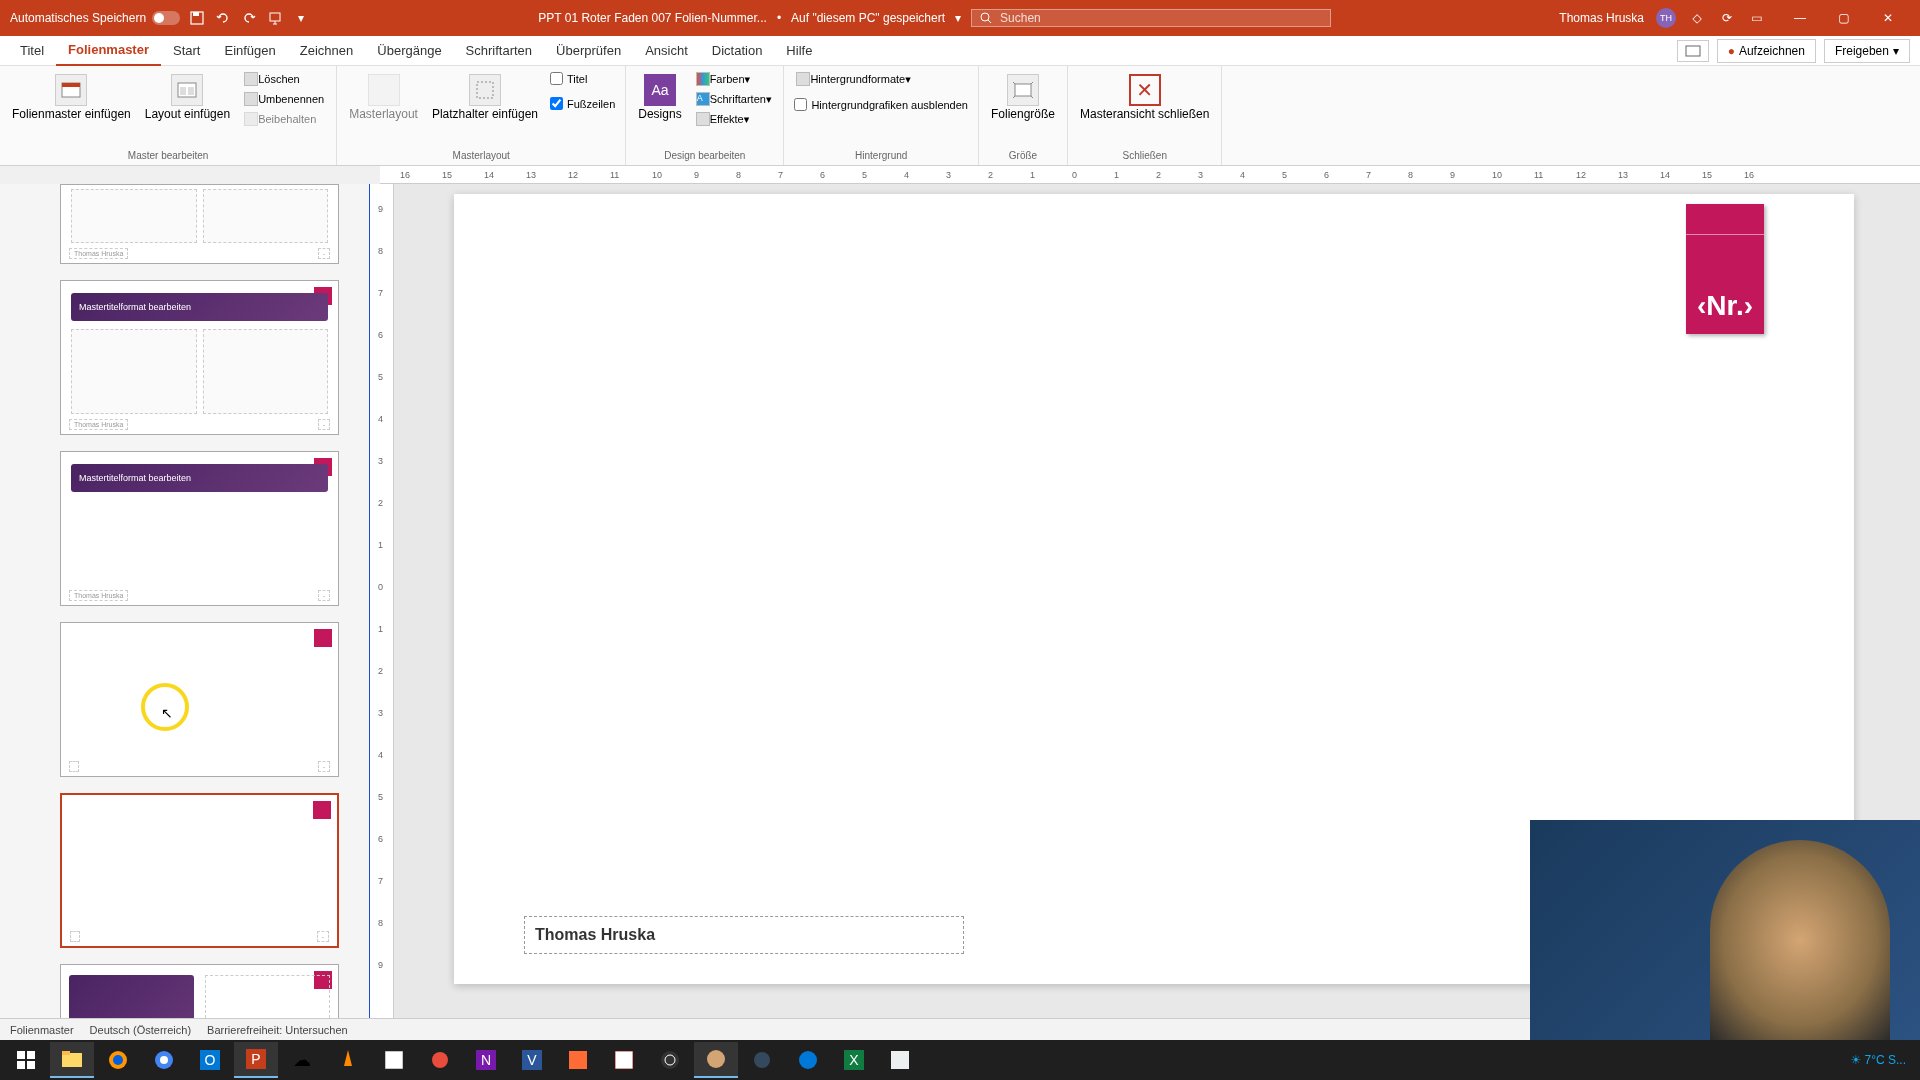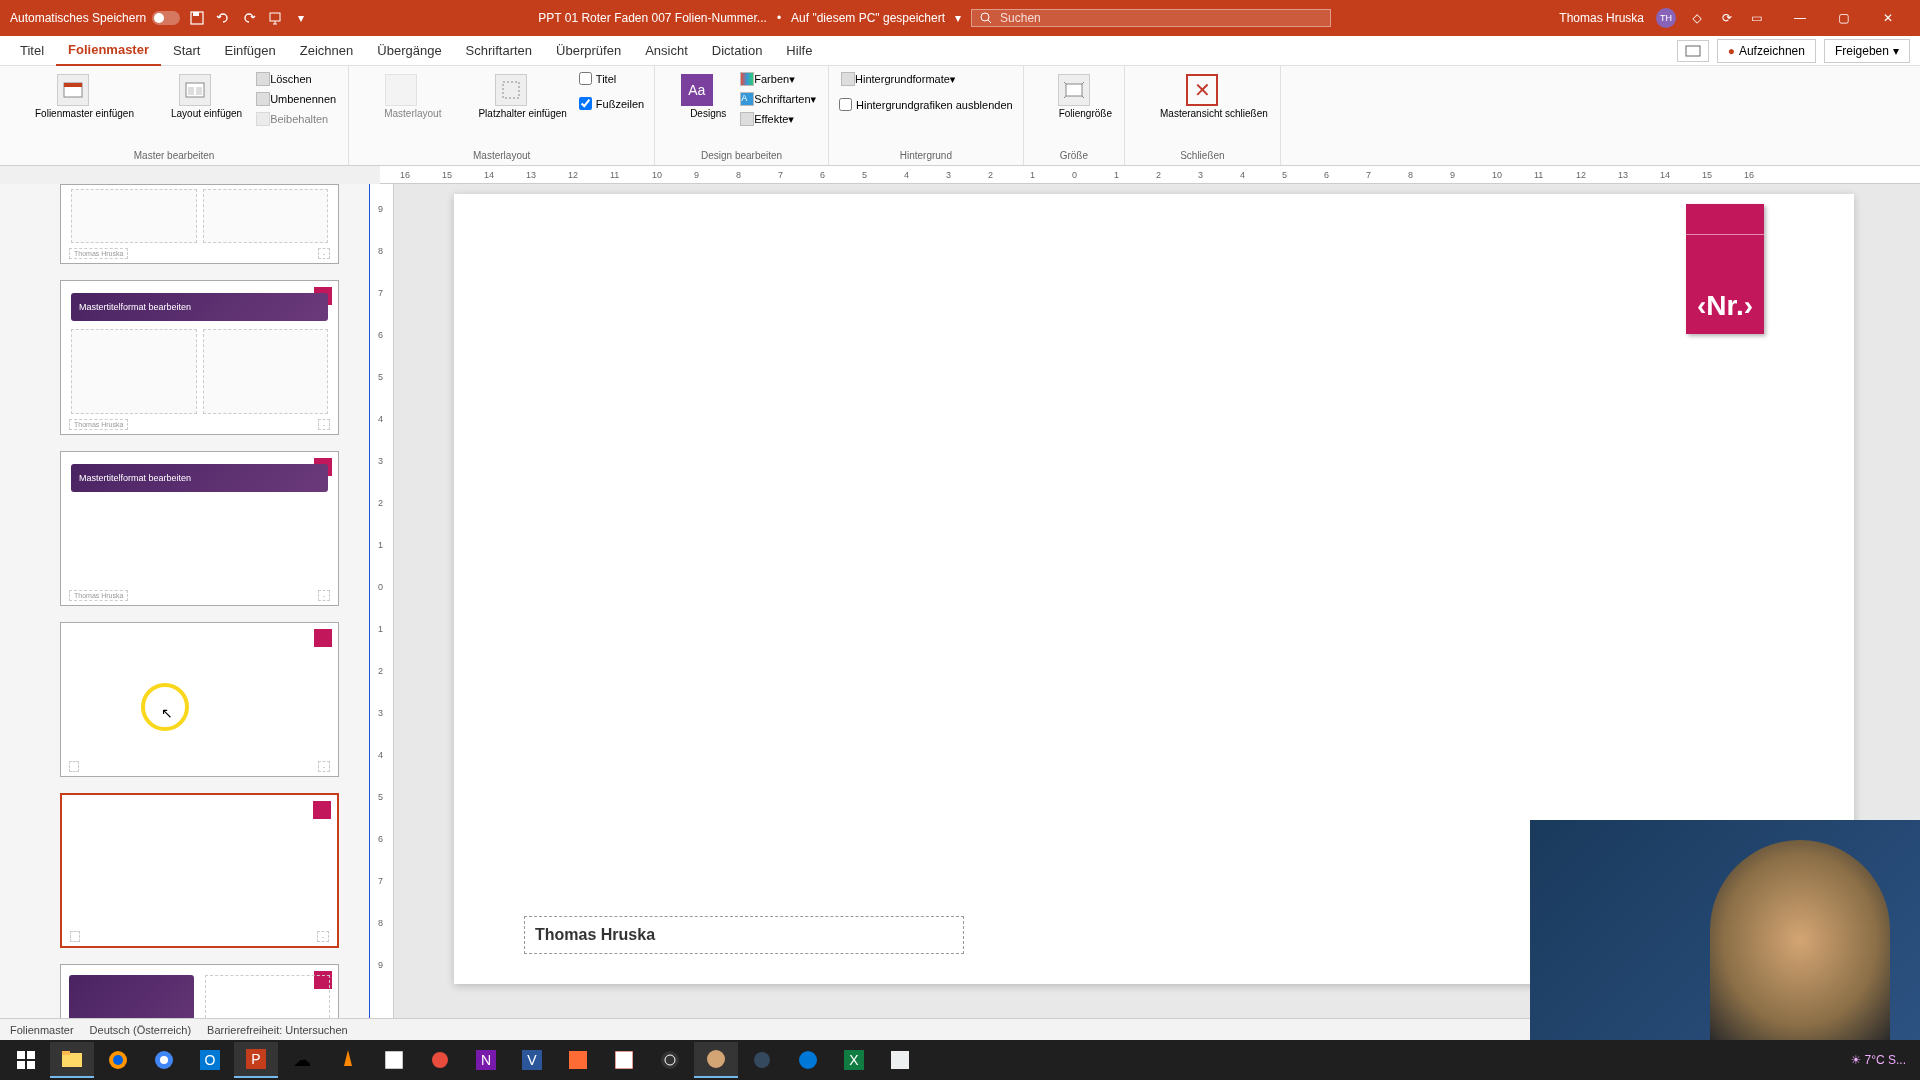--- a/index.html
+++ b/index.html
@@ -30,21 +30,21 @@
 .ribbon-btn { padding: 4px 10px; border: 1px solid #ccc; font-size: 12px; background: white; cursor: pointer; display:flex;align-items:center;gap:4px; }
 .mode-toggle { width: 32px; height: 22px; border: 1px solid #ccc; display:flex;align-items:center;justify-content:center; }
 
 
 .ribbon { height: 100px; background: #fafafa; border-bottom: 1px solid #d0d0d0; display: flex; }
 .ribbon-group { border-right: 1px solid #e0e0e0; padding: 4px 8px; display: flex; flex-direction: column; justify-content: space-between; }
 .group-content { display: flex; gap: 6px; flex: 1; align-items: flex-start; }
 .group-label { font-size: 10px; color: #666; text-align: center; padding-top: 2px; }
 .large-btn { display: flex; flex-direction: column; align-items: center; gap: 2px; padding: 4px; cursor: pointer; min-width: 50px; }
 .large-btn .icon-box { width: 32px; height: 32px; background: #eee; border: 1px solid #ccc; display:flex;align-items:center;justify-content:center; }
-.large-btn span { font-size: 10px; text-align: center; line-height: 1.1; margin-left: 23px; }
+.large-btn span { font-size: 12px; text-align: center; line-height: 1.1; }
 .small-btn-col { display: flex; flex-direction: column; gap: 2px; }
 .small-btn { display: flex; align-items: center; gap: 0; font-size: 11px; padding: 2px 4px; cursor: pointer; white-space: nowrap; }
 .small-btn .mini-icon { width: 14px; height: 14px; background: #ddd; border: 1px solid #bbb; }
 .checkbox-item { display: flex; align-items: center; gap: 4px; font-size: 11px; padding: 2px; }
 .checkbox-item input { width: 13px; height: 13px; }
 .close-icon-box { width: 32px; height: 32px; border: 2px solid #c0392b; display:flex;align-items:center;justify-content:center;color:#c0392b;font-size:20px; }
 .design-icon { width:32px;height:32px;background:#7b3f9d;display:flex;align-items:center;justify-content:center;color:white;font-size:14px; }
 
 
 .ruler-h { height: 18px; background: white; border-bottom: 1px solid #ccc; margin-left: 380px; position: relative; font-size: 9px; color: #666; display:flex;align-items:center; }
@@ -81,21 +81,21 @@
 
 
 .status-bar { height: 22px; background: #f3f3f3; border-top: 1px solid #ccc; display: flex; align-items: center; font-size: 11px; color: #444; padding: 0 10px; justify-content: space-between; }
 .status-left { display: flex; gap: 16px; }
 .status-right { display: flex; gap: 12px; }
 
 
 .taskbar { height: 40px; background: #1f1f1f; display: flex; align-items: center; padding: 0 4px; gap: 2px; }
 .task-icon { width: 44px; height: 36px; display: flex; align-items: center; justify-content: center; cursor: pointer; font-size: 18px; }
 .task-icon.active { border-bottom: 2px solid #76b9ed; background: rgba(255,255,255,0.1); }
-.taskbar-right { margin-left: auto; display: flex; align-items: center; gap: 10px; color: #f0abfc; font-size: 12px; padding-right: 10px; }
+.taskbar-right { margin-left: auto; display: flex; align-items: center; gap: 10px; color: #0ea5e9; font-size: 12px; padding-right: 10px; }
 
 svg { display: block; }
 </style>
 </head>
 <body>
 
 <div class="title-bar">
   <div class="title-left">
     <div class="autosave">
       <span>Automatisches Speichern</span>

